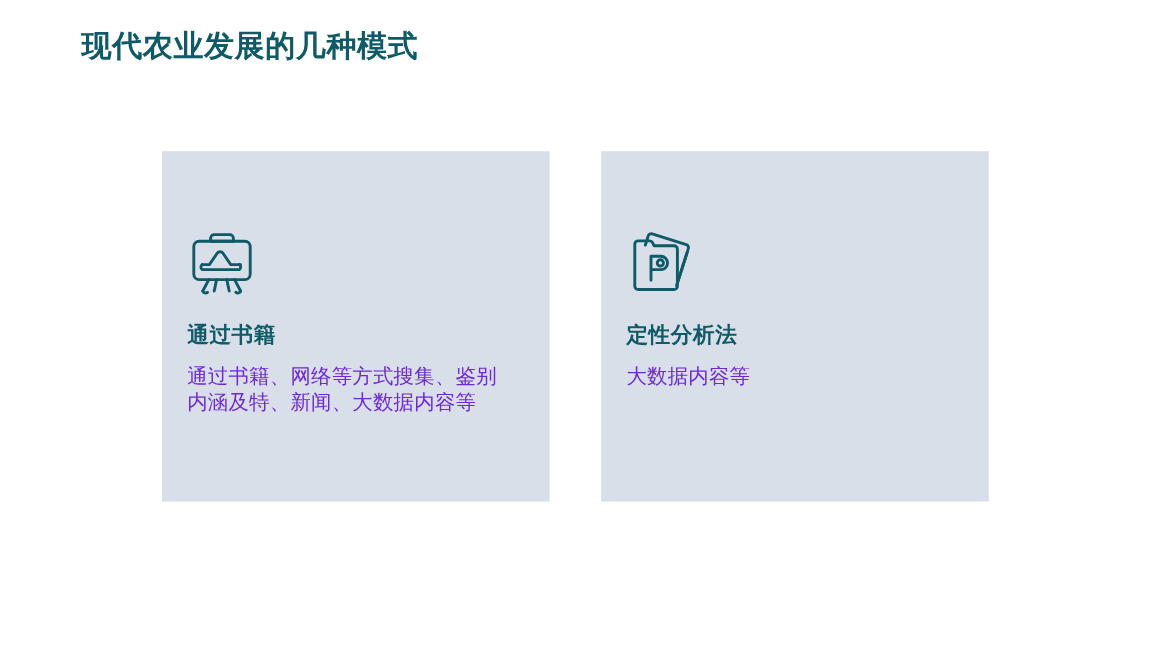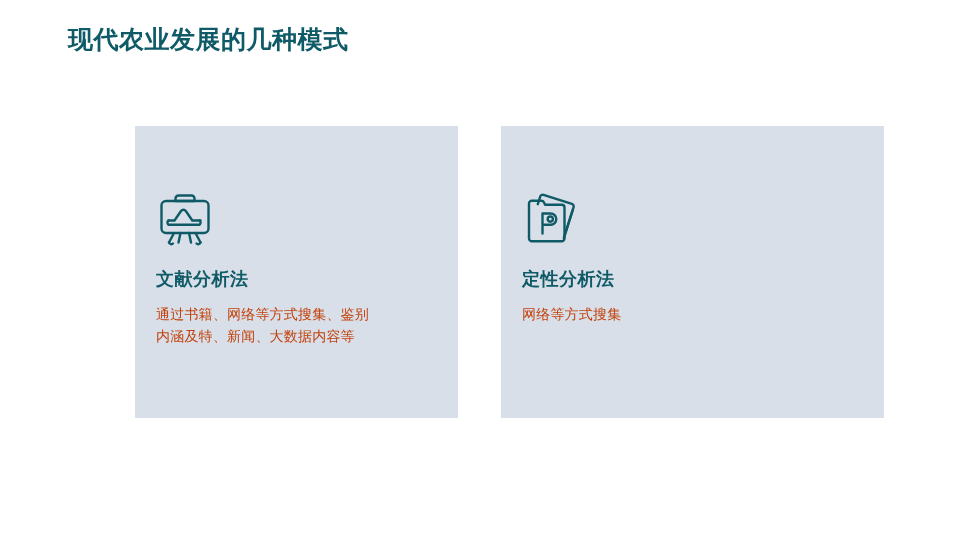--- a/index.html
+++ b/index.html
@@ -47,21 +47,21 @@
   }
 
   .card {
     position: absolute;
     top: 0;
     height: 292px;
     background: #d9dfe8;
     box-sizing: border-box;
   }
   .card.card-1 { left: 0px;   width: 323px; }
-  .card.card-2 { left: 366px; width: 383px; }
+  .card.card-2 { left: 366px; width: 323px; }
 
   .card-icon {
     position: absolute;
     left: 22px;
     top: 65px;
     width: 56px;
     height: 58px;
   }
   .card-icon svg {
     display: block;
@@ -80,22 +80,22 @@
     letter-spacing: 0.5px;
     line-height: 1.2;
     white-space: nowrap;
   }
 
   .card-body {
     position: absolute;
     left: 21px;
     top: 177px;
     width: 286px;
-    font-size: 14px;
-    color: #c2410c;
+    font-size: 17px;
+    color: #6d28d9;
     line-height: 22px;
     letter-spacing: 0.2px;
   }
   .card-body .line {
     display: block;
     white-space: nowrap;
   }
 </style>
 </head>
 <body>
@@ -120,21 +120,21 @@
 
           <path d="M17 42 l-5 9.5"></path>
           <path d="M23.5 42 l-2 9.5"></path>
           <path d="M32 42 l2 9.5"></path>
           <path d="M38.5 42 l5 9.5"></path>
           <path d="M12 51.5 a2.4 2.4 0 0 0 4 1"></path>
           <path d="M43.5 51.5 a2.4 2.4 0 0 1 -4 1"></path>
         </svg>
       </div>
 
-      <div class="card-heading">文献分析法</div>
+      <div class="card-heading">通过书籍</div>
 
       <div class="card-body">
         <span class="line">通过书籍、网络等方式搜集、鉴别</span>
         <span class="line">内涵及特、新闻、大数据内容等</span>
       </div>
     </div>
 
     <div class="card card-2">
 
       <div class="card-icon">
@@ -146,18 +146,18 @@
           <path d="M6 12.5 a2.8 2.8 0 0 1 2.8 -2.8 h9.6 a2.8 2.8 0 0 1 2.5 1.6 l1.2 2.5 h16.6 a2.8 2.8 0 0 1 2.8 2.8 v30.9 a2.8 2.8 0 0 1 -2.8 2.8 H8.8 A2.8 2.8 0 0 1 6 47.5 z"></path>
 
           <path d="M19.5 42.5 V22.5 h8.2 a5.6 5.6 0 0 1 0 11.2 h-8.2"></path>
           <circle cx="27.3" cy="28.1" r="2.6"></circle>
         </svg>
       </div>
 
       <div class="card-heading">定性分析法</div>
 
       <div class="card-body">
-        <span class="line">网络等方式搜集</span>
+        <span class="line">大数据内容等</span>
       </div>
     </div>
 
   </div>
 </div>
 
 </body></html>

